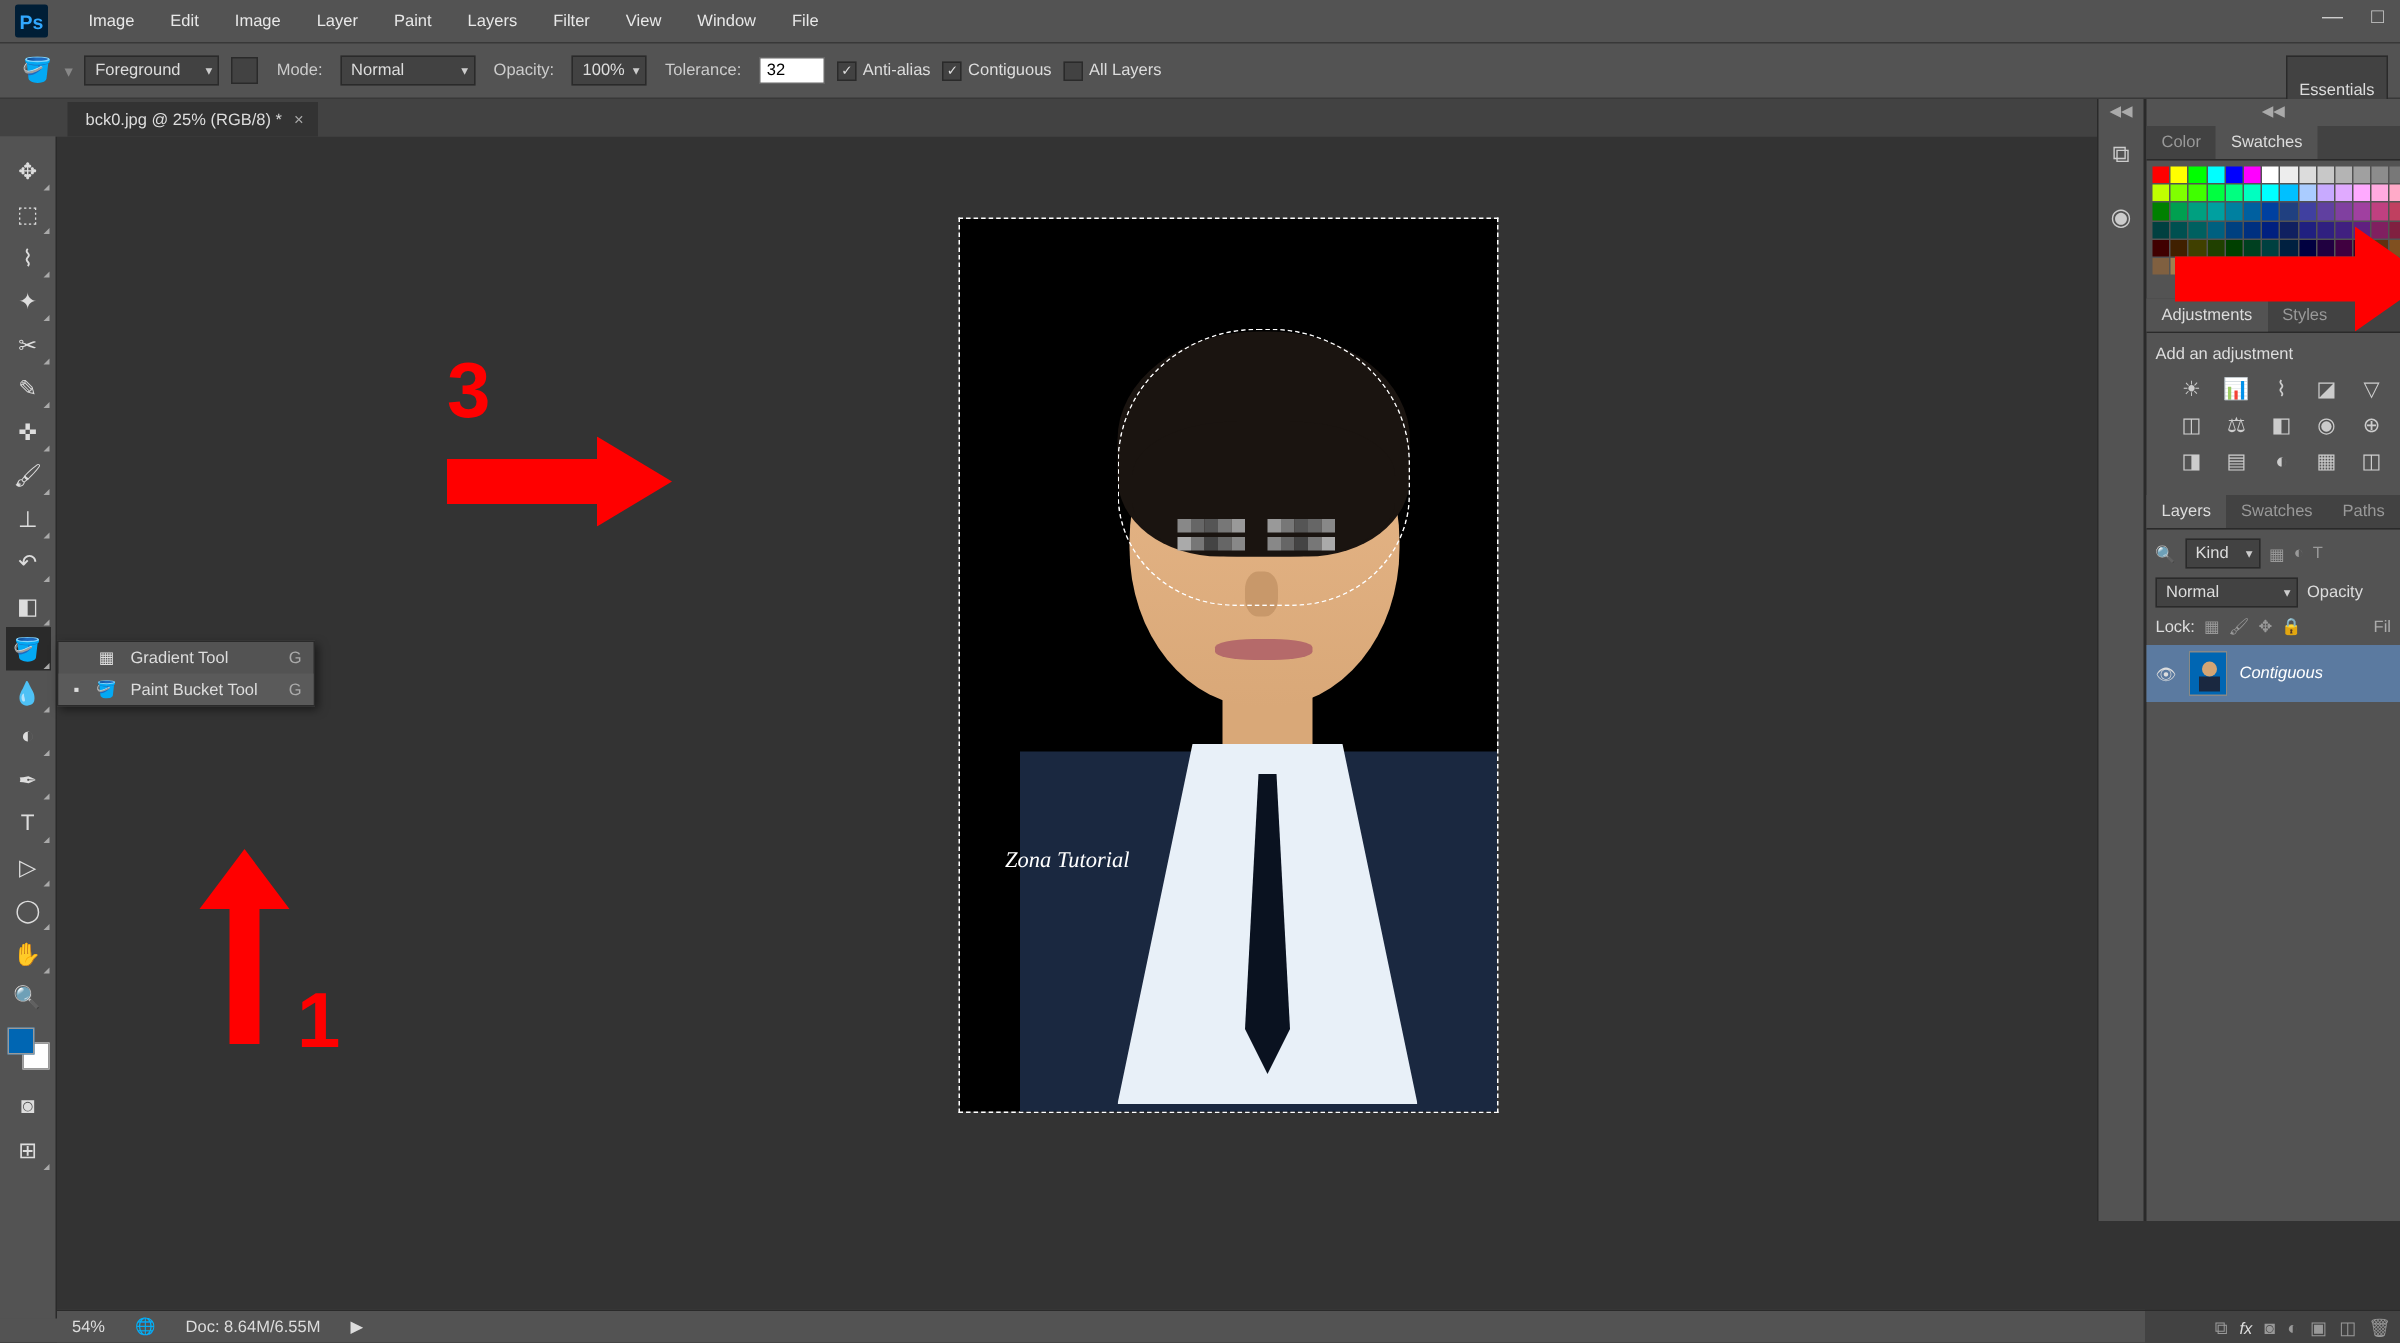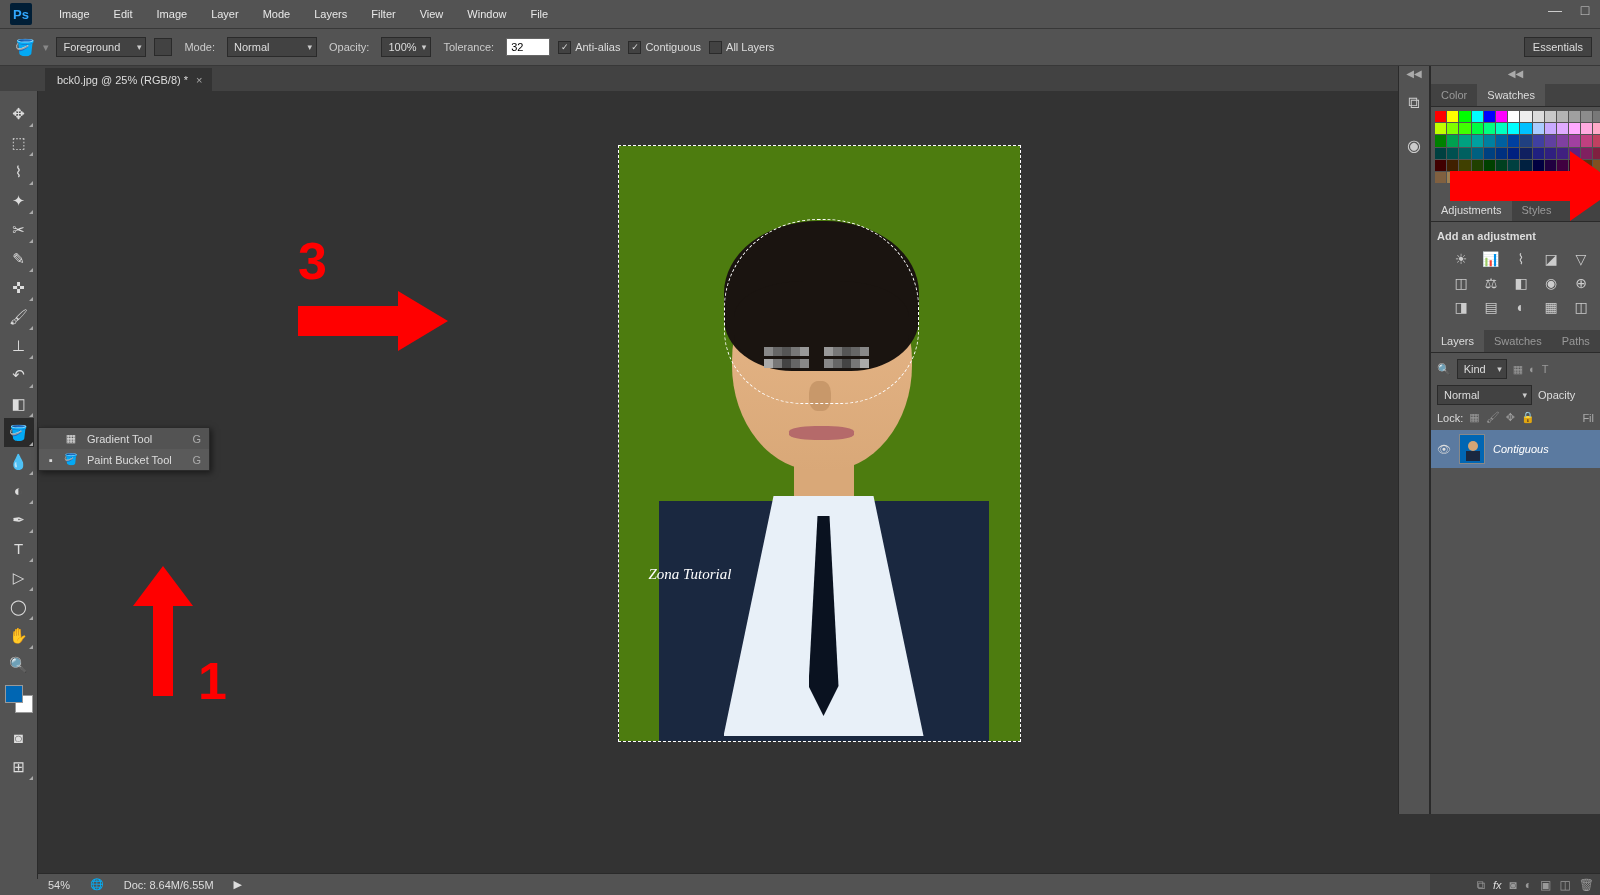--- a/index.html
+++ b/index.html
@@ -9,51 +9,51 @@
 .menubar .mi{padding:6px 12px;color:#e8e8e8;cursor:default}
 .win-ctrl{position:absolute;top:0;right:0;display:flex}
 .win-ctrl div{width:30px;height:20px;display:flex;align-items:center;justify-content:center;color:#ccc;font-size:14px}
 .optbar{height:38px;background:#535353;border-top:1px solid #383838;border-bottom:1px solid #383838;display:flex;align-items:center;padding-left:15px;gap:8px;position:relative}
 .optbar .lbl{color:#ccc;margin:16px 4px}
 .sel{background:#424242;border:1px solid #2a2a2a;padding:2px 18px 2px 6px;color:#ddd;position:relative;height:20px;display:flex;align-items:center}
 .sel:after{content:"▾";position:absolute;right:4px;font-size:9px;color:#ccc}
 .txtin{background:#fff;color:#000;border:1px solid #666;width:44px;height:18px;padding:1px 4px;font-size:11px}
 .chk{display:flex;align-items:center;gap:4px}
 .chk .box{width:13px;height:13px;background:#424242;border:1px solid #2a2a2a;display:flex;align-items:center;justify-content:center;font-size:9px;color:#ddd}
-.essentials{position:absolute;right:8px;top:8px;background:#424242;border:1px solid #2a2a2a;padding:3px 8px;color:#ddd}
+.essentials{position:absolute;right:8px;top:8px;background:#424242;border:1px solid #2a2a2a;padding:16px 8px;color:#ddd}
 .tabbar{height:25px;background:#424242;display:flex;align-items:flex-end;padding-left:45px}
 .doctab{background:#333333;padding:5px 10px 5px 12px;color:#ccc;display:flex;align-items:center;gap:8px;height:23px}
 .doctab .x{font-size:11px;color:#aaa}
 .main{display:flex;height:788px}
 .toolbar{width:38px;background:#535353;display:flex;flex-direction:column;align-items:center;padding-top:8px;gap:0;border-right:1px solid #2a2a2a}
 .tool{width:30px;height:29px;display:flex;align-items:center;justify-content:center;color:#ddd;font-size:15px;position:relative;cursor:pointer}
 .tool.sel-tool{background:#2a2a2a}
 .tool .tri{position:absolute;bottom:1px;right:1px;width:0;height:0;border-left:4px solid transparent;border-bottom:4px solid #aaa}
 .fg-bg{width:28px;height:28px;position:relative;margin-top:6px}
 .fg-bg .f{position:absolute;top:0;left:0;width:18px;height:18px;background:#0066b3;border:1px solid #999}
 .fg-bg .b{position:absolute;bottom:0;right:0;width:18px;height:18px;background:#fff;border:1px solid #999}
 .canvas{flex:1;background:#333333;position:relative;display:flex;align-items:flex-start;justify-content:center;padding-top:55px}
-.doc{width:401px;height:595px;background:#4d7c0f;position:relative;outline:1px dashed #fff;overflow:hidden}
+.doc{width:358px;height:595px;background:#000000;position:relative;outline:1px dashed #fff;overflow:hidden}
 .flyout{position:absolute;left:38px;top:427px;background:#535353;border:1px solid #2a2a2a;box-shadow:2px 2px 6px rgba(0,0,0,.5);z-index:10}
 .flyout .fi{display:flex;align-items:center;padding:4px 8px;gap:8px;width:170px}
 .flyout .fi.sel-fi{background:#5a5a5a}
 .flyout .dot{width:8px;text-align:center}
 .flyout .ic{width:16px;text-align:center}
 .flyout .sc{margin-left:auto;color:#aaa}
 .rarrow{height:18px;text-align:center;color:#aaa;font-size:10px;padding-top:2px}
 .panel-strip{flex:1;display:flex;flex-direction:column;align-items:center;padding-top:8px;gap:20px}
 .strip-ic{width:26px;height:22px;color:#ccc;font-size:16px;display:flex;align-items:center;justify-content:center}
 .panels{position:absolute;right:0;top:80px;width:170px;background:#535353;border-left:1px solid #2a2a2a}
 .ptabs{display:flex;background:#424242;border-bottom:1px solid #2a2a2a}
 .ptab{padding:5px 10px;color:#999;font-size:11px}
 .ptab.act{background:#535353;color:#ddd}
 .swatches{padding:4px;display:grid;grid-template-columns:repeat(14,11.2px);gap:1px;grid-auto-rows:11.2px}
 .sw{width:11.2px;height:11.2px}
 .adj{padding:8px 6px}
-.adj .ttl{color:#ddd;font-weight:bold;margin-bottom:8px;font-size:11px}
+.adj .ttl{color:#ddd;font-weight:normal;margin-bottom:8px;font-size:11px}
 .adj-row{display:flex;justify-content:flex-end;gap:8px;margin-bottom:6px;padding-right:2px}
 .adj-ic{width:22px;height:18px;color:#ccc;font-size:14px;display:flex;align-items:center;justify-content:center}
 .lay-opts{padding:6px;display:flex;flex-direction:column;gap:6px}
 .lay-row{display:flex;align-items:center;gap:6px}
 .layer-item{display:flex;align-items:center;padding:4px 6px;gap:8px;background:#5b7aa0}
 .layer-item .eye{width:14px}
 .layer-item .thumb{width:26px;height:30px;background:#0066b3;border:1px solid #888;position:relative}
 .layer-item .thumb:after{content:"";position:absolute;left:8px;top:6px;width:10px;height:10px;background:#d4a574;border-radius:50%}
 .layer-item .thumb:before{content:"";position:absolute;left:6px;bottom:2px;width:14px;height:10px;background:#1a2840}
 .lname{font-style:italic;color:#fff}
@@ -83,21 +83,21 @@
 </style>
 </head>
 <body>
 
 <div class="menubar">
   <div class="ps-logo">Ps</div>
   <div class="mi">Image</div>
   <div class="mi">Edit</div>
   <div class="mi">Image</div>
   <div class="mi">Layer</div>
-  <div class="mi">Mode</div>
+  <div class="mi">Paint</div>
   <div class="mi">Layers</div>
   <div class="mi">Filter</div>
   <div class="mi">View</div>
   <div class="mi">Window</div>
   <div class="mi">File</div>
   <div class="win-ctrl">
     <div>—</div>
     <div>□</div>
   </div>
 </div>

